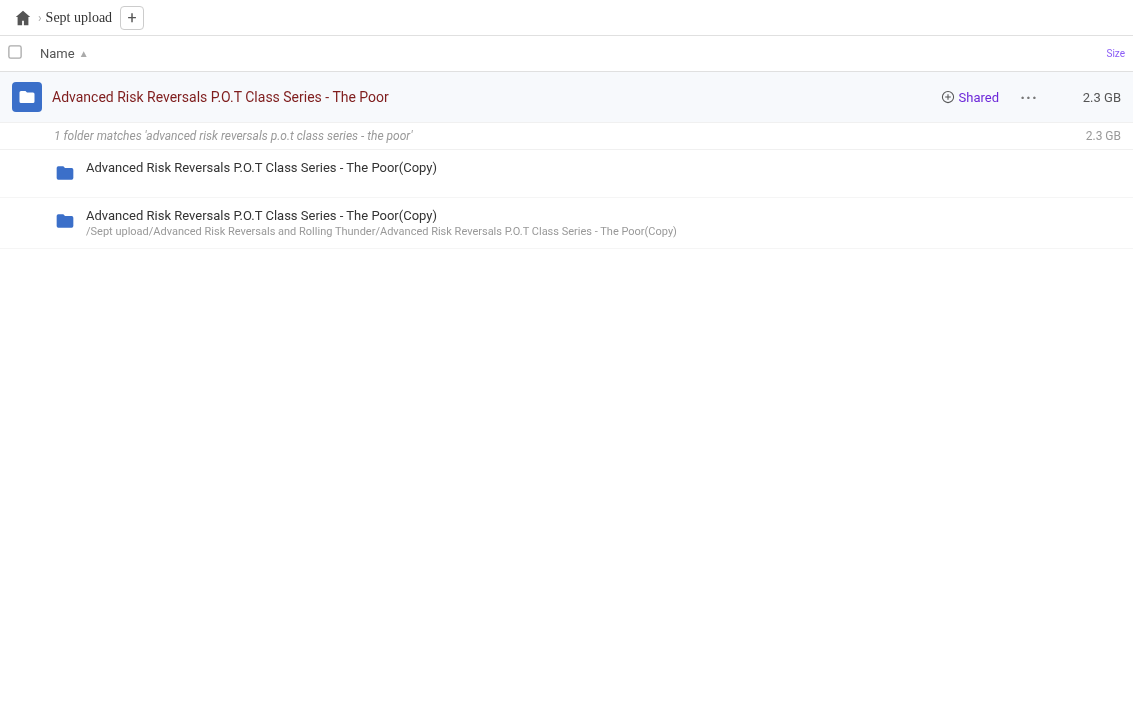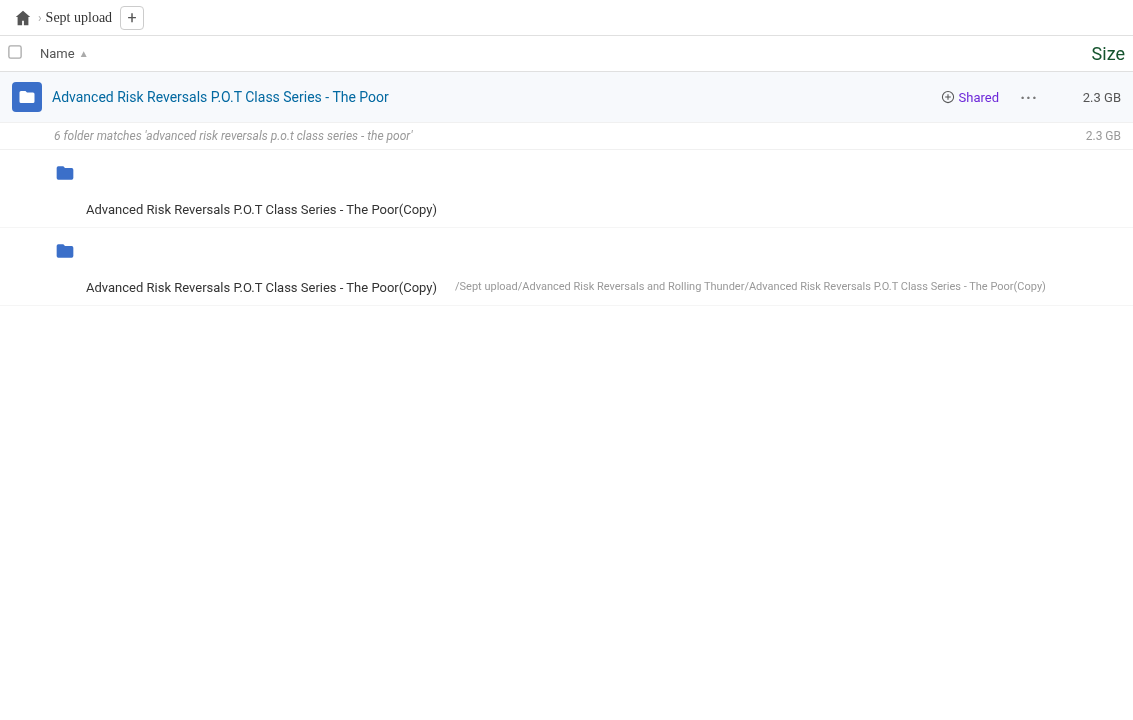--- a/index.html
+++ b/index.html
@@ -85,22 +85,22 @@
       color: #555;
       display: flex;
       align-items: center;
       gap: 4px;
       cursor: pointer;
     }
 
     .col-size {
       width: 80px;
       text-align: right;
-      font-size: 18px;
-      color: #14532d;
+      font-size: 10px;
+      color: #8b5cf6;
     }
 
     
     .result-row {
       display: flex;
       align-items: center;
       padding: 10px 12px;
       border-bottom: 1px solid #f0f0f0;
       background: #f7f9fc;
       min-height: 48px;
@@ -120,21 +120,21 @@
 
     .result-row-icon svg {
       width: 18px;
       height: 18px;
       fill: white;
     }
 
     .result-row-name {
       flex: 1;
       font-size: 14px;
-      color: #0369a1;
+      color: #7f1d1d;
       font-weight: 400;
     }
 
     .result-row-shared {
       display: flex;
       align-items: center;
       gap: 4px;
       color: #6d28d9;
       font-size: 13px;
       margin-right: 16px;
@@ -203,22 +203,22 @@
     }
 
     .folder-icon svg {
       width: 20px;
       height: 20px;
       fill: #3b6fc9;
     }
 
     .folder-info {
       display: flex;
-      gap: 18px;
-      margin-top: 42px;
+      flex-direction: column;
+      gap: 2px;
     }
 
     .folder-name {
       font-size: 13px;
       color: #333;
     }
 
     .folder-path {
       font-size: 11px;
       color: #999;
@@ -265,21 +265,21 @@
     </svg>
     <span>Shared</span>
   </div>
   <div class="result-row-more">
     <span style="letter-spacing:1px;font-size:16px;font-weight:bold;color:#777;">···</span>
   </div>
   <div class="result-row-size">2.3 GB</div>
 </div>
 
 <div class="match-info">
-  <span class="match-info-text">6 folder matches 'advanced risk reversals p.o.t class series - the poor'</span>
+  <span class="match-info-text">1 folder matches 'advanced risk reversals p.o.t class series - the poor'</span>
   <span class="match-info-size">2.3 GB</span>
 </div>
 
 <div id="sub-folders-container">
 <div class="folder-row">
     <div class="folder-icon">
       <svg viewBox="0 0 24 24" fill="#3b6fc9">
         <path d="M10 4H4a2 2 0 0 0-2 2v12a2 2 0 0 0 2 2h16a2 2 0 0 0 2-2V8a2 2 0 0 0-2-2h-8l-2-2z"></path>
       </svg>
     </div>

